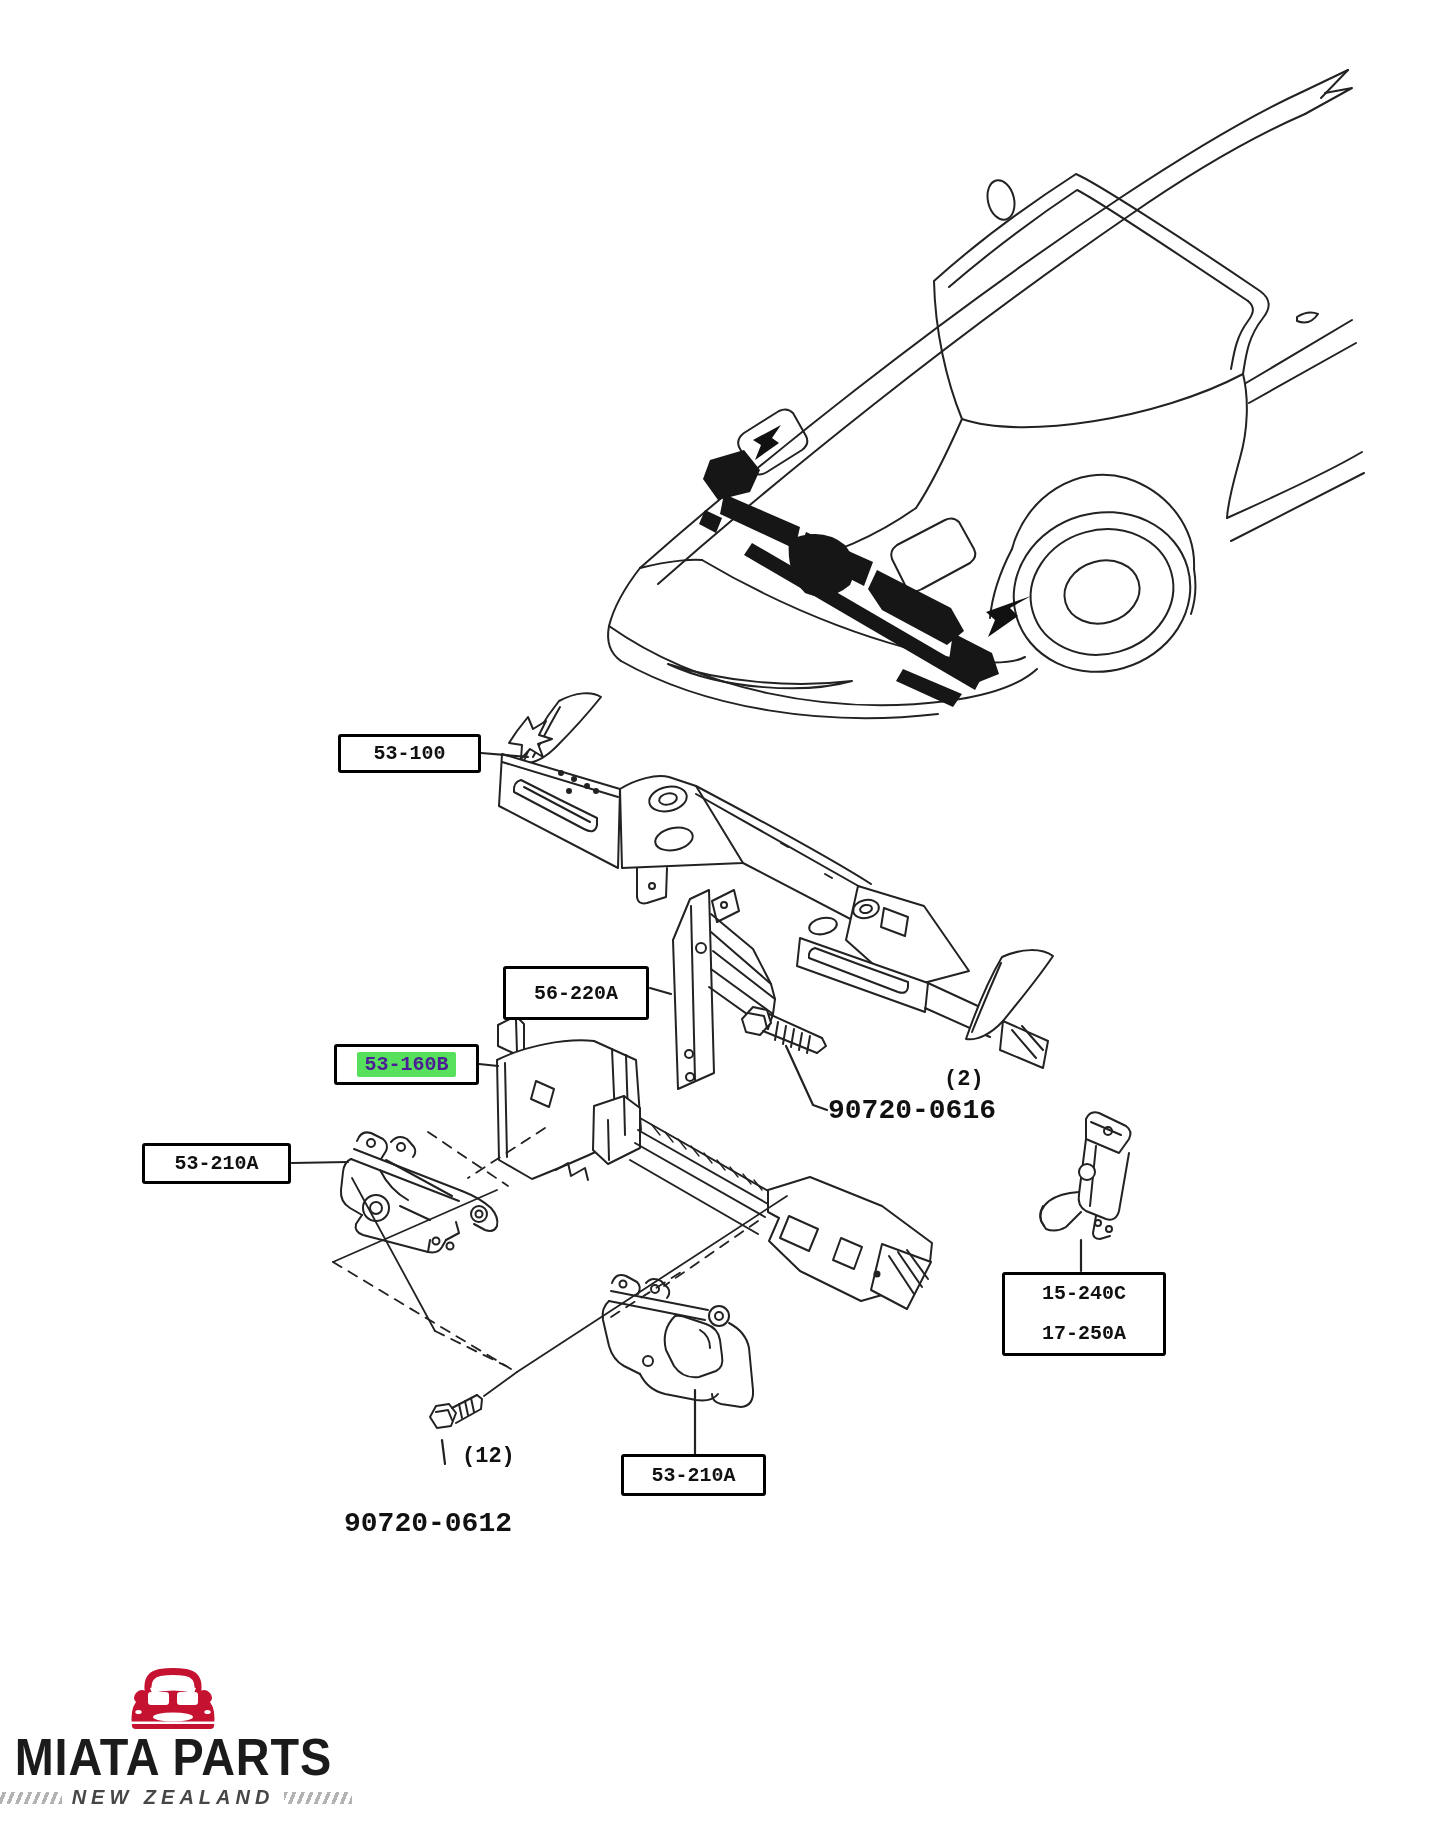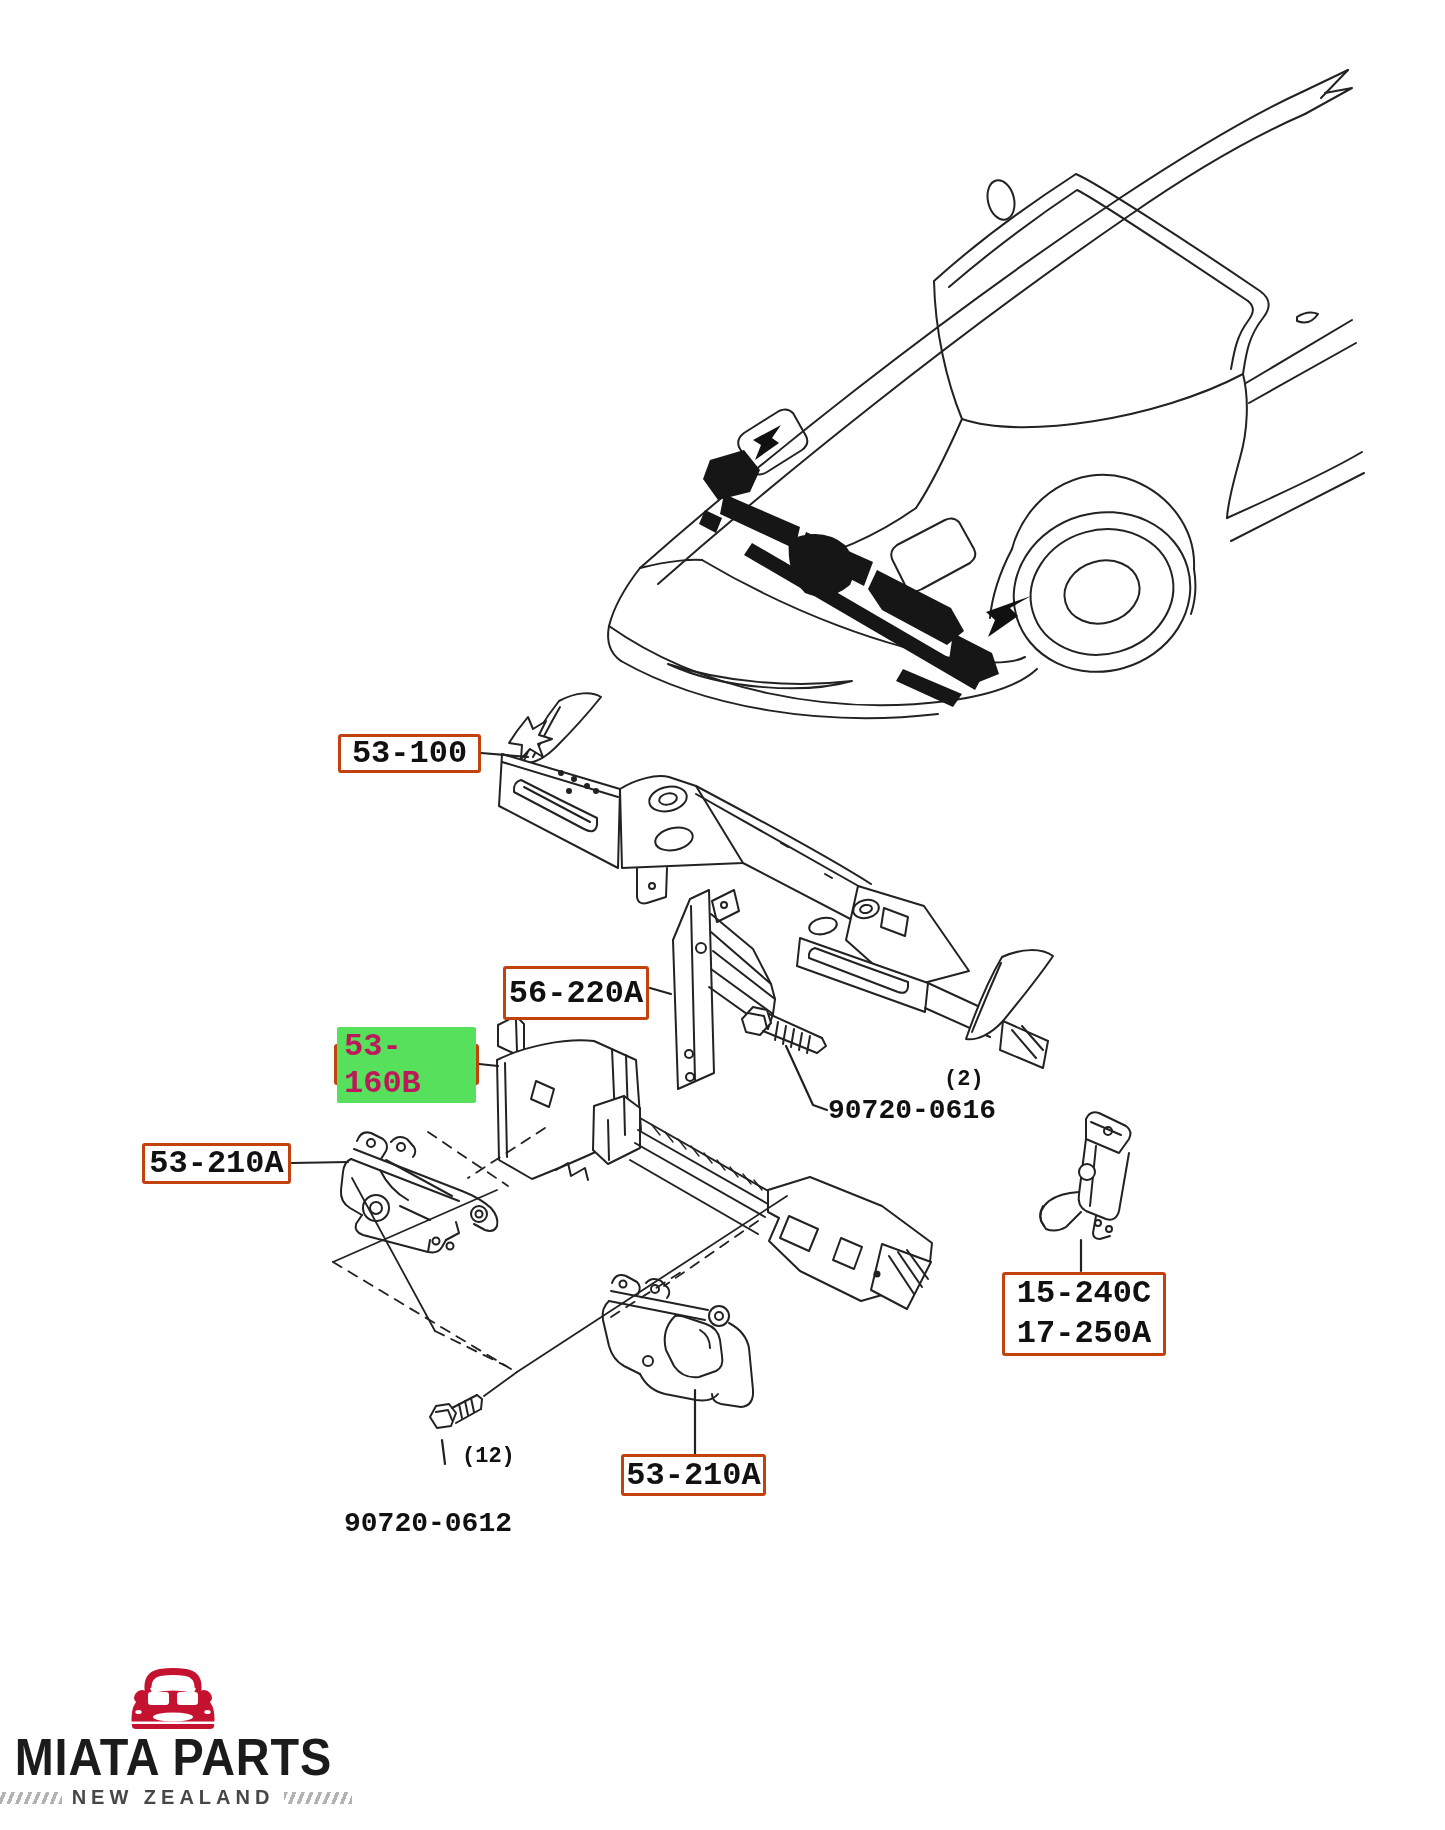--- a/index.html
+++ b/index.html
@@ -1,36 +1,36 @@
 <!DOCTYPE html>
 <html><head>
 <meta charset="utf-8">
 <style>
   html,body{margin:0;padding:0;background:#fff;}
   .canvas{position:relative;width:1445px;height:1830px;background:#ffffff;overflow:hidden;
           font-family:"Liberation Sans",sans-serif;}
   .art{position:absolute;left:0;top:0;}
   
-  .lbl{position:absolute;box-sizing:border-box;border:3px solid #c2410c;border-radius:3px;
+  .lbl{position:absolute;box-sizing:border-box;border:3px solid #000000;border-radius:3px;
        background:#fff;display:flex;align-items:center;justify-content:center;
        font-family:"Liberation Mono","DejaVu Sans Mono",monospace;font-weight:bold;
-       font-size:32px;color:#111;letter-spacing:0;}
-  .lbl .hl{background:#57e05b;color:#be185d;padding:1px 7px;border-radius:2px;}
+       font-size:20px;color:#111;letter-spacing:0;}
+  .lbl .hl{background:#57e05b;color:#4c1d95;padding:1px 7px;border-radius:2px;}
   .lbl2{flex-direction:column;justify-content:center;gap:2px;line-height:38px;}
   .num{position:absolute;font-family:"Liberation Mono","DejaVu Sans Mono",monospace;
        font-weight:bold;font-size:28px;color:#111;white-space:nowrap;}
   .qty{font-size:22px;}
   
   .logo{position:absolute;left:22px;top:1668px;width:302px;display:flex;flex-direction:column;
         align-items:center;justify-content:flex-end;}
   .logo-brand{font-family:"Liberation Sans",sans-serif;font-weight:900;font-size:52px;
         color:#1b1b1b;letter-spacing:1px;transform:scaleX(0.9);transform-origin:center;
         white-space:nowrap;line-height:46px;margin-top:4px;}
   .logo-region-row{display:flex;align-items:center;gap:10px;margin-top:6px;}
-  .logo-region{font-family:"Liberation Sans",sans-serif;font-weight:700;
+  .logo-region{font-family:"Liberation Sans",sans-serif;font-weight:700;font-style:italic;
         font-size:20px;letter-spacing:5px;color:#474747;white-space:nowrap;}
   .slashes{width:68px;height:12px;
         background:repeating-linear-gradient(112deg,#b3b3b3 0 3.5px,transparent 3.5px 8px);}
 </style>
 </head>
 <body>
 
 <div class="canvas">
 
   <svg class="art" width="1445" height="1830" viewBox="0 0 1445 1830">

